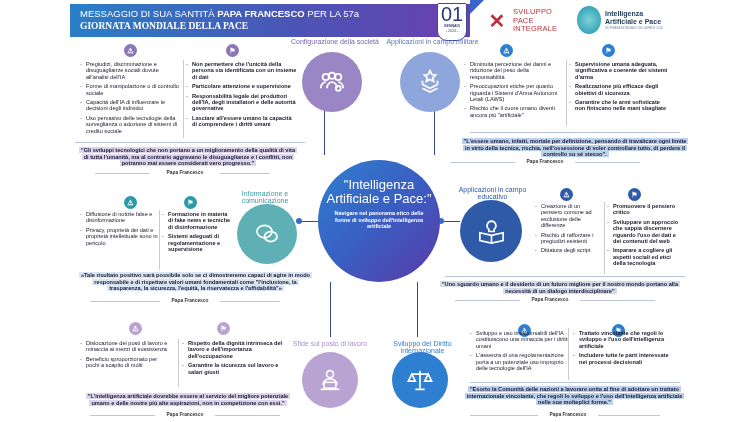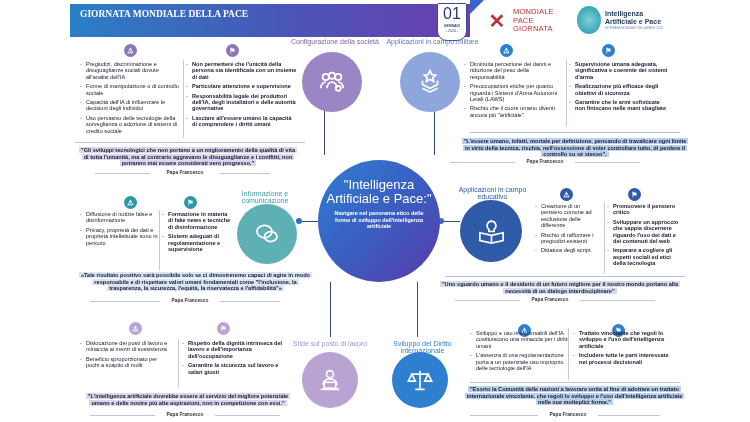--- a/index.html
+++ b/index.html
@@ -13,21 +13,21 @@
   }
   .header .l1 { font-weight: normal; }
   .header .l1 b { font-weight: bold; }
   .header .l2 { font-weight: bold; font-family: Liberation Serif, serif; }
 
   .date-badge {
     position: absolute; left: 437px; top: 3px; width: 30px; height: 38px;
     background: #fff; border: 1.5px solid #3a4a8c; border-radius: 2px 2px 10px 10px;
     text-align: center; color: #2a3a7c;
   }
-  .date-badge .day { font-size: 16px; line-height: 20px; font-weight: normal; }
+  .date-badge .day { font-size: 20px; line-height: 20px; font-weight: normal; }
   .date-badge .month { font-size: 3.5px; line-height: 5px; font-weight: bold; }
   .date-badge .year { font-size: 3.5px; line-height: 5px; }
   .corner-tri { position:absolute; left:470px; top:0; width:0; height:0; border-top:14px solid #3a64c8; border-right:14px solid transparent; }
 
   .logo-sui { position: absolute; left: 486px; top: 8px; display: flex; align-items: center; gap: 5px; }
   .logo-sui .mark { width: 22px; height: 24px; color: #c0303a; font-size: 20px; line-height: 24px; font-weight: bold; text-align:center; }
   .logo-sui .txt { color: #c0303a; font-size: 7.5px; line-height: 8.5px; letter-spacing: .2px; }
 
   .logo-ai { position: absolute; left: 577px; top: 6px; display: flex; align-items: center; gap: 4px; }
   .logo-ai .mark { width: 24px; height: 28px; border-radius: 50%; background: radial-gradient(circle, #7fd0d8 0%, #3aa7b8 70%); }
@@ -72,34 +72,35 @@
   .center-circle .title { font-size: 13px; line-height: 14px; }
   .center-circle .sub { font-size: 5.5px; line-height: 6.5px; font-weight: bold; margin-top: 4px; padding: 0 12px; }
 
   .connector { position: absolute; background: #3a4a7c; }
   .node { position: absolute; width: 6px; height: 6px; border-radius: 50%; background: #3a6cc0; }
 </style>
 </head>
 <body>
 
 <div class="header">
+  <div class="l1"><span>MESSAGGIO DI SUA SANTITÀ </span><b>PAPA FRANCESCO</b><span> PER LA 57a</span></div>
   <div class="l2">GIORNATA MONDIALE DELLA PACE</div>
 </div>
 <div class="corner-tri"></div>
 <div class="date-badge">
   <div class="day">01</div>
   <div class="month">GENNAIO</div>
   <div class="year">- 2024 -</div>
 </div>
 <div class="logo-sui">
   <div class="mark">✕</div>
   <div class="txt">
-    <div>MONDIALE</div>
+    <div>SVILUPPO</div>
     <div>PACE</div>
-    <div>GIORNATA</div>
+    <div>INTEGRALE</div>
   </div>
 </div>
 <div class="logo-ai">
   <div class="mark"></div>
   <div>
     <div class="t1">Intelligenza</div>
     <div class="t1">Artificiale e Pace</div>
     <div class="t2">GIORNATA MONDIALE DELLA PACE 2024</div>
   </div>
 </div>

